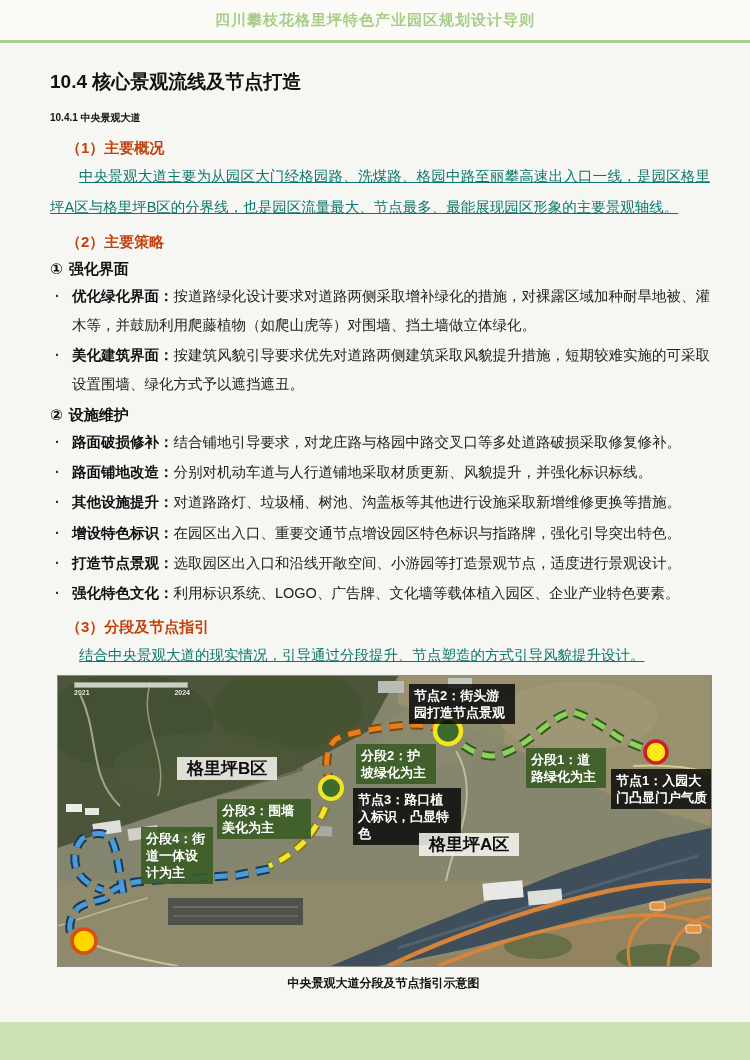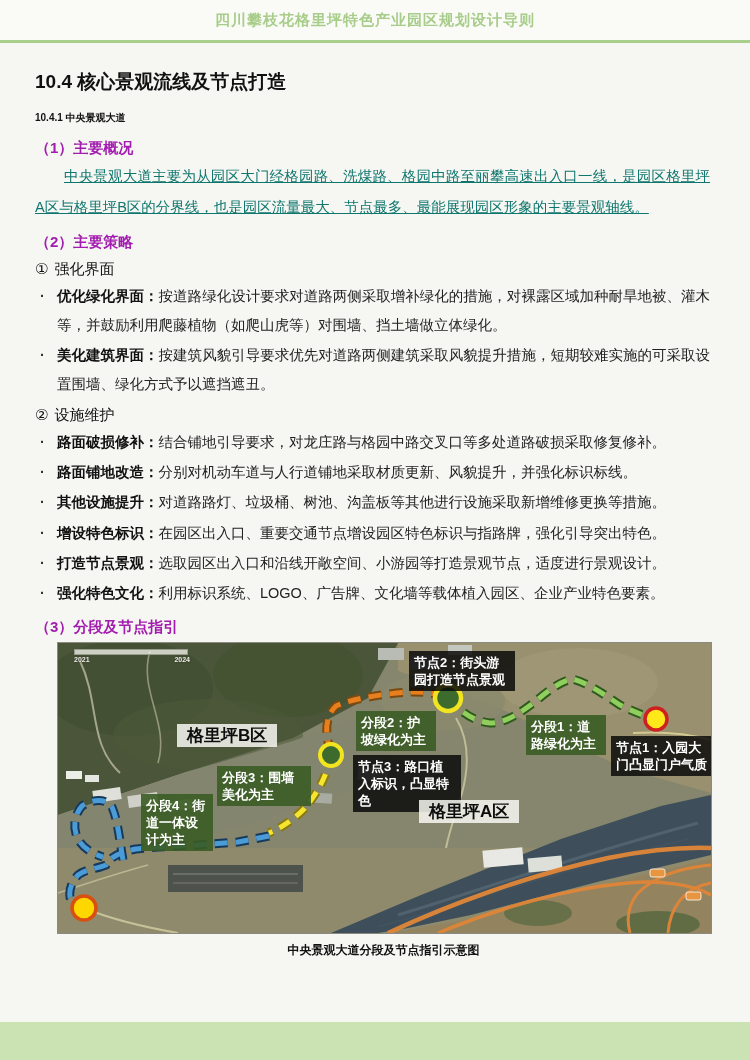--- a/index.html
+++ b/index.html
@@ -10,27 +10,27 @@
   }
   #page{
     position:relative;width:750px;height:1060px;overflow:hidden;
     background:#f6f7f3;color:#1c1c1c;
   }
   
   .hdr{height:40px;background:#fafbf6;border-bottom:3px solid #a9cf8d;
        display:flex;align-items:center;justify-content:center;}
   .doc-title{color:#a8cd8b;font-size:15px;font-weight:700;letter-spacing:1px;}
   
-  .content{padding:0 40px 0 35px;}
+  .content{padding:0 40px 0 50px;}
   h1.sec{font-size:19px;font-weight:700;margin:26px 0 0;line-height:26px;color:#111;}
   h2.sub{font-size:10px;font-weight:700;margin:12px 0 0;line-height:22px;color:#111;}
-  h3.part{font-size:15px;font-weight:700;margin:8px 0 0;line-height:22px;color:#a21caf;}
+  h3.part{font-size:15px;font-weight:700;margin:8px 16px 0;line-height:22px;color:#c2410c;}
   p.body-para{font-size:14.5px;line-height:31px;margin:2px 0 0;text-align:justify;color:#0f766e;text-decoration:underline;}
   p.indent{text-indent:2em;}
-  .strat-head{font-size:15px;font-weight:400;margin:5px 0 0;line-height:22px;color:#111;}
+  .strat-head{font-size:15px;font-weight:700;margin:5px 0 0;line-height:22px;color:#111;}
   .strat-head .num{margin-right:6px;}
   ul.bullets{list-style:none;margin:2px 0 0;padding:0;}
   ul.bullets li{
     position:relative;padding-left:22px;font-size:14.5px;line-height:29px;
     text-align:justify;color:#222;margin:0 0 1px;
   }
   ul.bullets li::before{content:"\00B7";position:absolute;left:5px;top:0;font-weight:700;color:#333;}
   ul.bullets b{color:#111;}
   
   figure{margin:4px 0 0 57px;width:653px;}
@@ -96,20 +96,21 @@
 
     <div>
       <ul class="bullets">
         <li><b>增设特色标识：</b><span>在园区出入口、重要交通节点增设园区特色标识与指路牌，强化引导突出特色。</span></li>
         <li><b>打造节点景观：</b><span>选取园区出入口和沿线开敞空间、小游园等打造景观节点，适度进行景观设计。</span></li>
         <li><b>强化特色文化：</b><span>利用标识系统、LOGO、广告牌、文化墙等载体植入园区、企业产业特色要素。</span></li>
       </ul>
     </div>
 
     <h3 class="part">（3）分段及节点指引</h3>
+    <p class="body-para indent">结合中央景观大道的现实情况，引导通过分段提升、节点塑造的方式引导风貌提升设计。</p>
   </main>
 
   <figure>
     <div class="map">
       <svg width="653" height="290" viewBox="0 0 653 290">
 
         <rect x="0" y="0" width="653" height="290" fill="#85866d"></rect>
         <polygon points="0,0 340,0 310,55 235,95 125,130 0,172" fill="#4a5539"></polygon>
         <polygon points="340,0 653,0 653,150 565,125 435,62 340,28" fill="#98906f"></polygon>
         <ellipse cx="70" cy="45" rx="85" ry="48" fill="#3f4c31" opacity="0.6"></ellipse>

